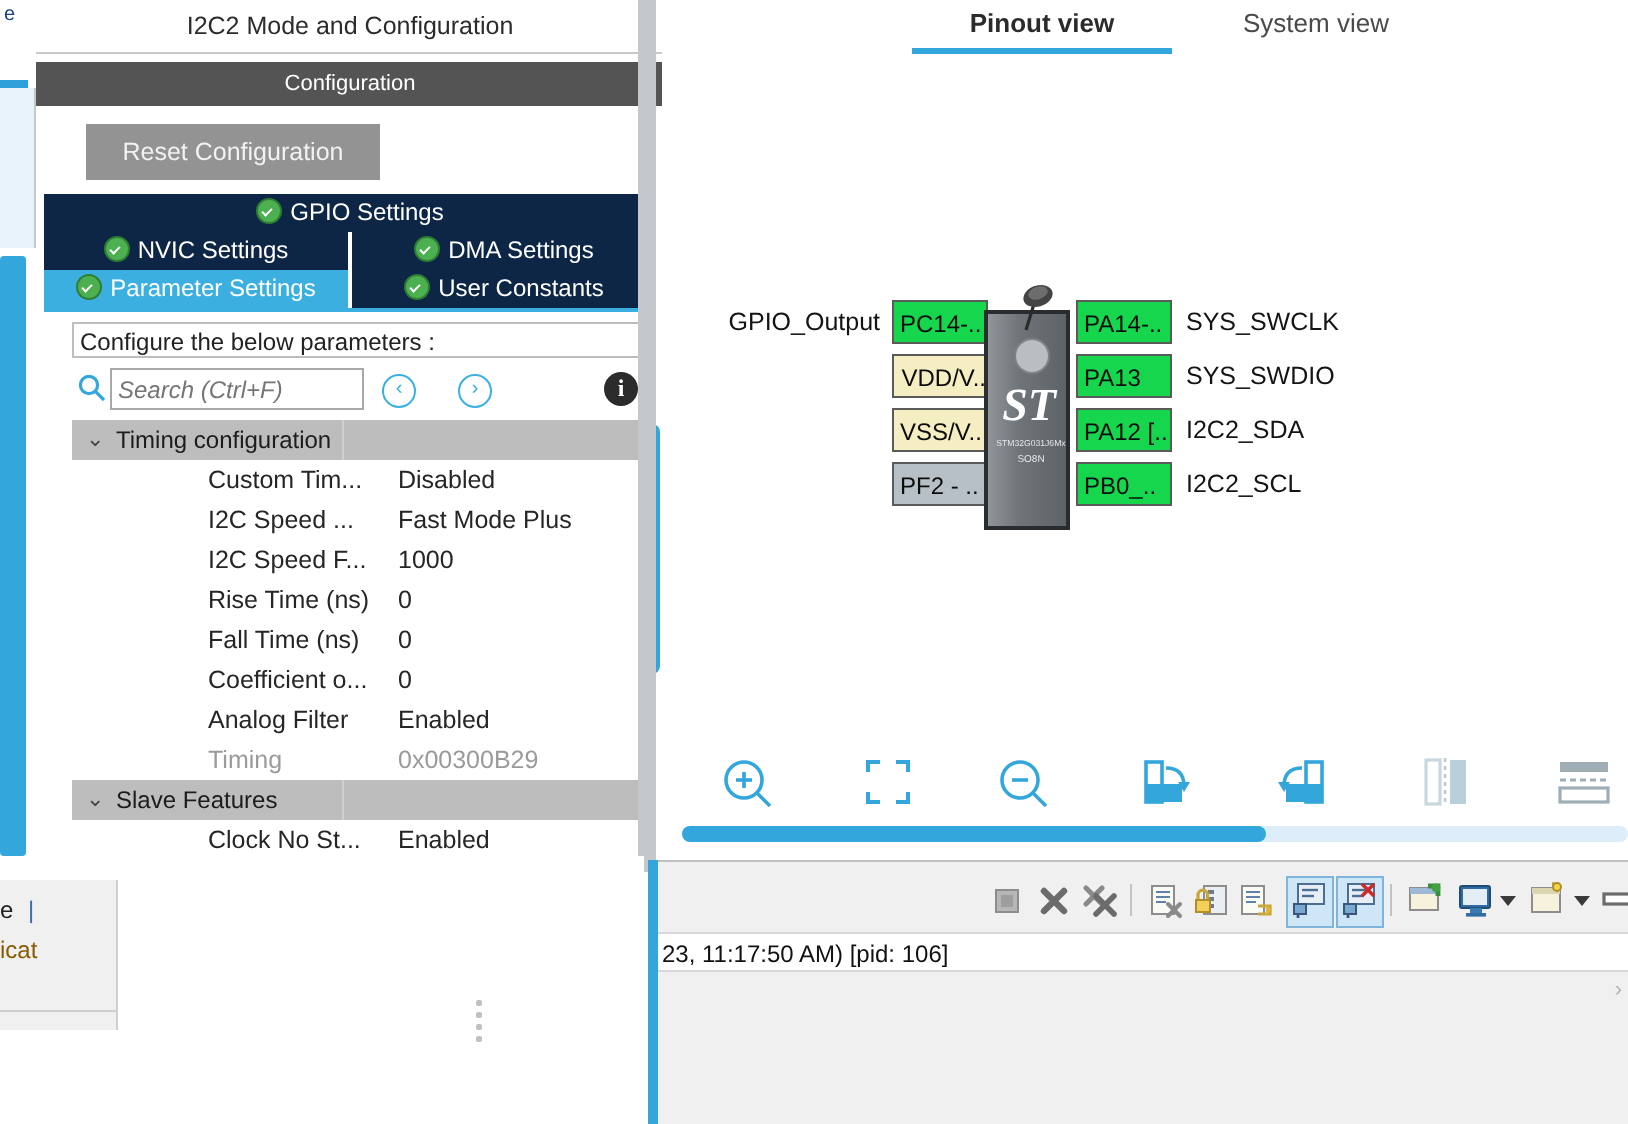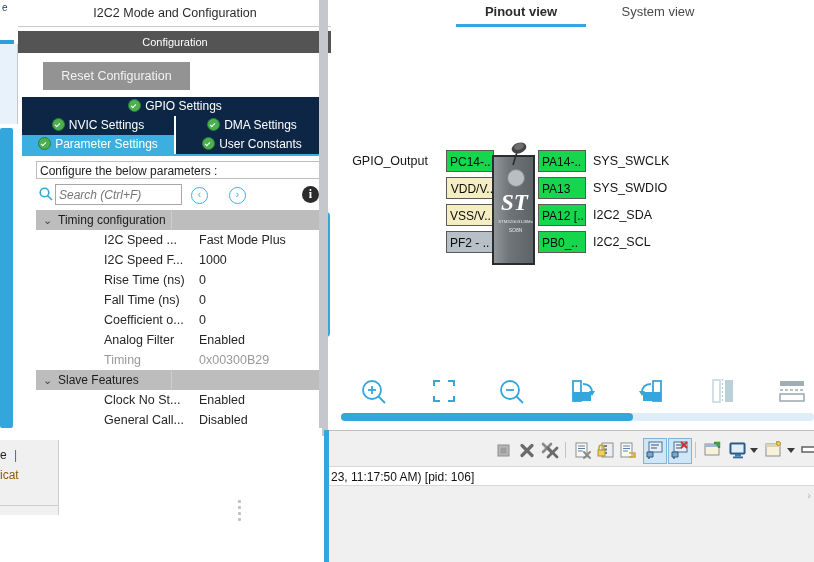--- a/index.html
+++ b/index.html
@@ -80,21 +80,21 @@
               font-size:13px;color:#4a4a4a;cursor:pointer;}
 
   #chipwrap{position:absolute;left:55px;top:150px;width:400px;height:120px;}
   .pin{position:absolute;width:48px;height:22px;line-height:22px;font-size:12px;color:#0c0c0c;
        border:1px solid #5a5a5a;box-sizing:border-box;padding-left:3px;overflow:hidden;white-space:nowrap;cursor:pointer;}
   .pin.green{background:#1ed760;background:#16d64e;}
   .pin.cream{background:#f6eec3;}
   .pin.grey{background:#b7c0c6;}
   .pinL{left:58px;}
   .pinR{left:150px;}
-  .sigL{position:absolute;left:-48px;width:100px;text-align:center;font-size:12.5px;color:#141414;line-height:22px;}
+  .sigL{position:absolute;left:-48px;width:100px;text-align:right;font-size:12.5px;color:#141414;line-height:22px;}
   .sigR{position:absolute;left:205px;width:140px;font-size:12.5px;color:#141414;line-height:22px;}
 
   #chipbody{position:absolute;left:104px;top:5px;width:43px;height:110px;background:linear-gradient(90deg,#8f9599 0%,#6e7478 40%,#5e6367 100%);
             border:2px solid #2a2d30;box-sizing:border-box;}
   #chip-dot{position:absolute;left:13px;top:12px;width:16px;height:16px;border-radius:50%;background:#b9bec1;border:1px solid #7d8285;}
   #chip-logo{position:absolute;left:3px;top:33px;width:35px;height:26px;color:#ffffff;font-size:23px;font-style:italic;
              font-weight:bold;text-align:center;line-height:26px;font-family:"Liberation Serif",serif;}
   #chip-name{position:absolute;left:0px;top:62px;width:43px;text-align:center;font-size:4.3px;color:#e6e9ea;letter-spacing:0px;}
   #chip-pkg{position:absolute;left:0px;top:70px;width:43px;text-align:center;font-size:5px;color:#e6e9ea;}
   #pushpin{position:absolute;left:120px;top:-8px;width:20px;height:24px;}
@@ -186,20 +186,24 @@
 
   <div id="params">
 
     <div class="grp">
       <span class="arrow">⌄</span>
       <span class="gtext">Timing configuration</span>
       <span class="gcell"></span>
     </div>
 
     <div class="prow">
+      <span class="pname">Custom Tim...</span>
+      <span class="pval">Disabled</span>
+    </div>
+    <div class="prow">
       <span class="pname">I2C Speed ...</span>
       <span class="pval">Fast Mode Plus</span>
     </div>
     <div class="prow">
       <span class="pname">I2C Speed F...</span>
       <span class="pval">1000</span>
     </div>
     <div class="prow">
       <span class="pname">Rise Time (ns)</span>
       <span class="pval">0</span>

